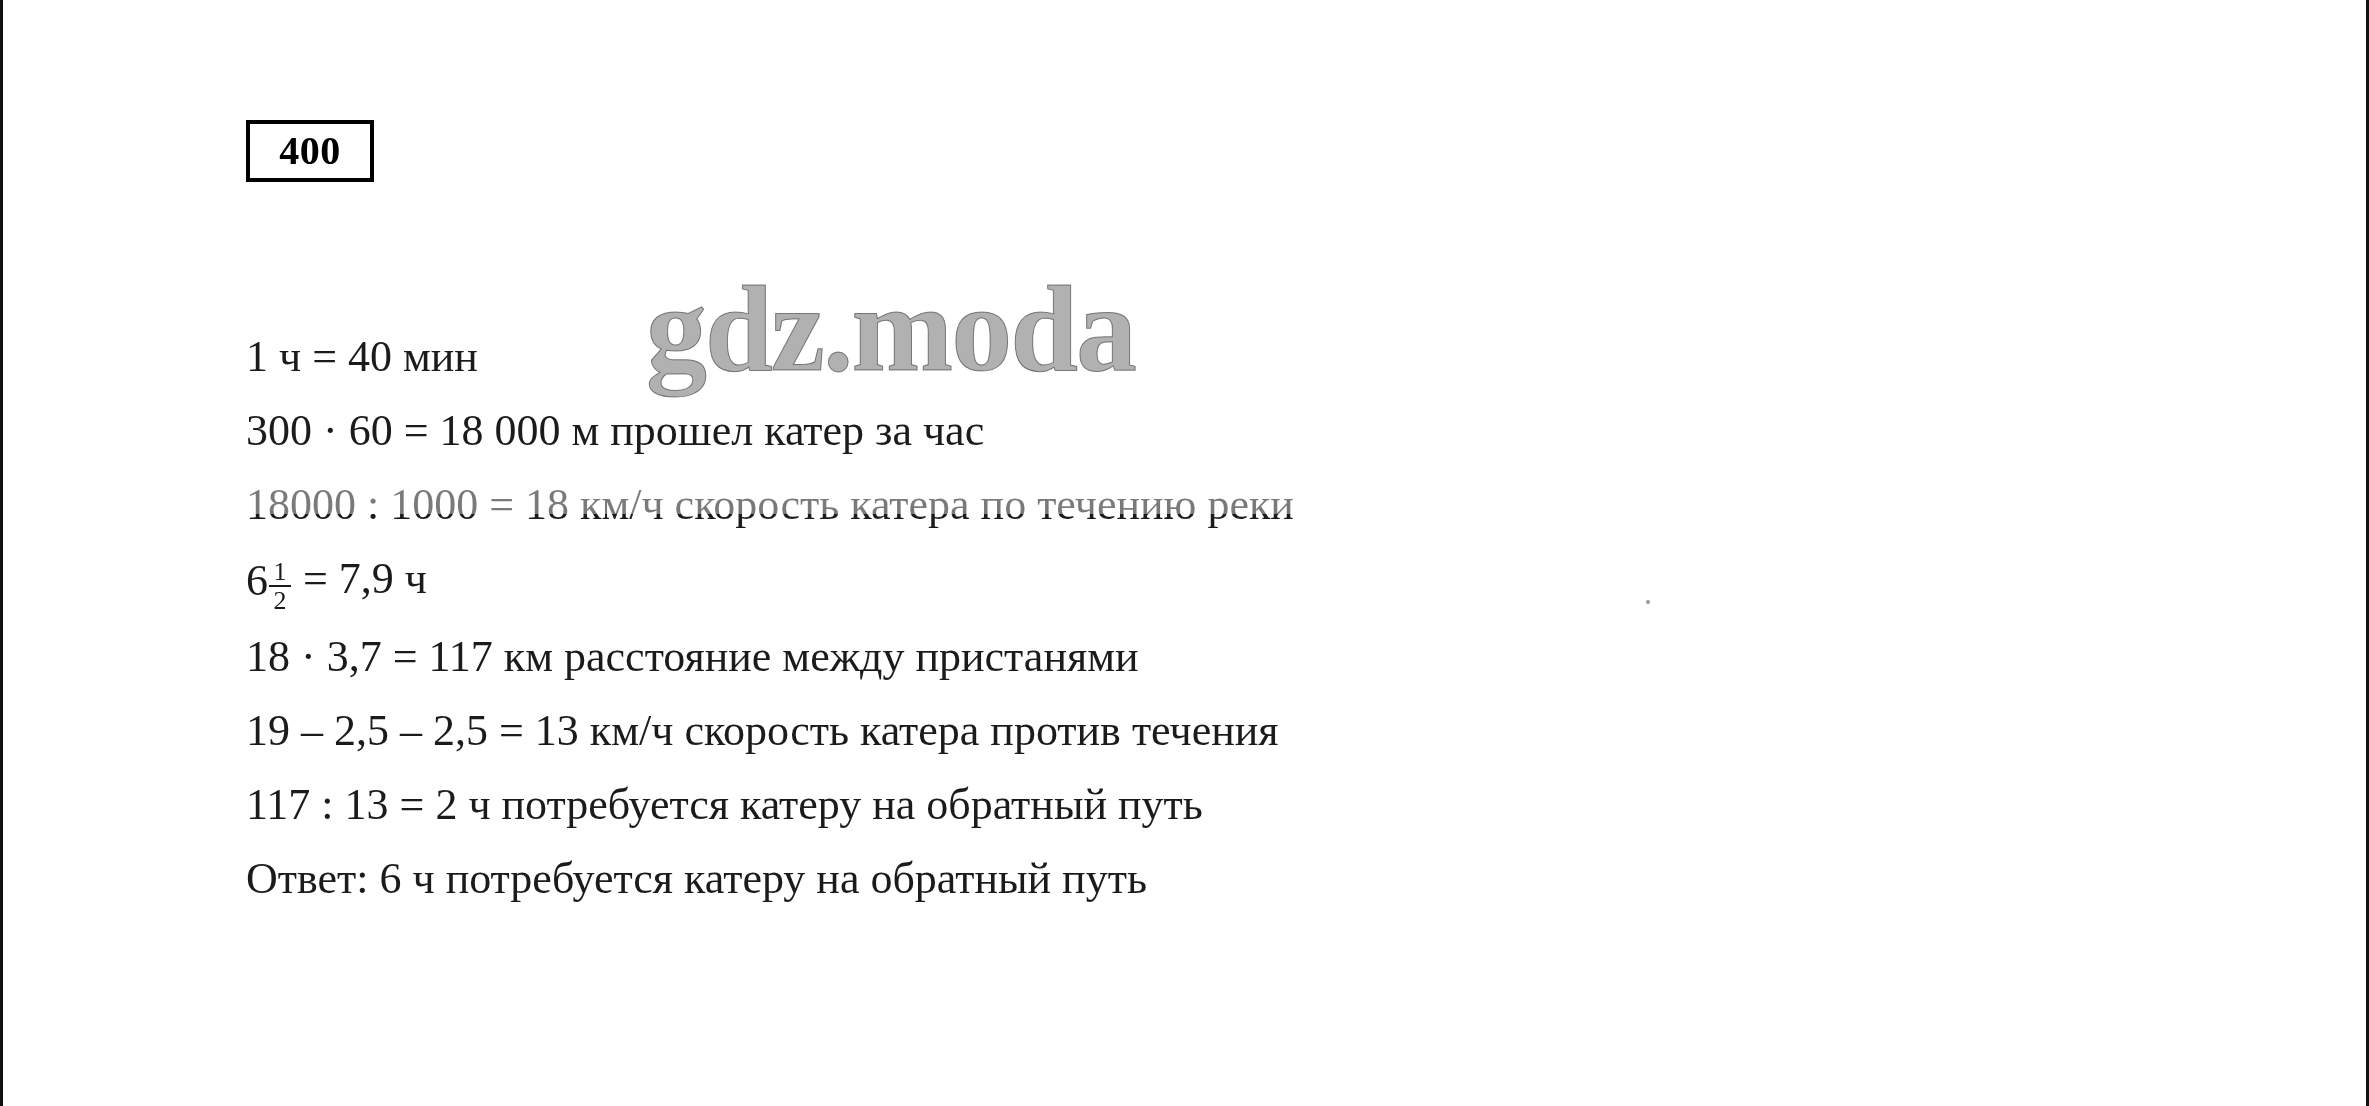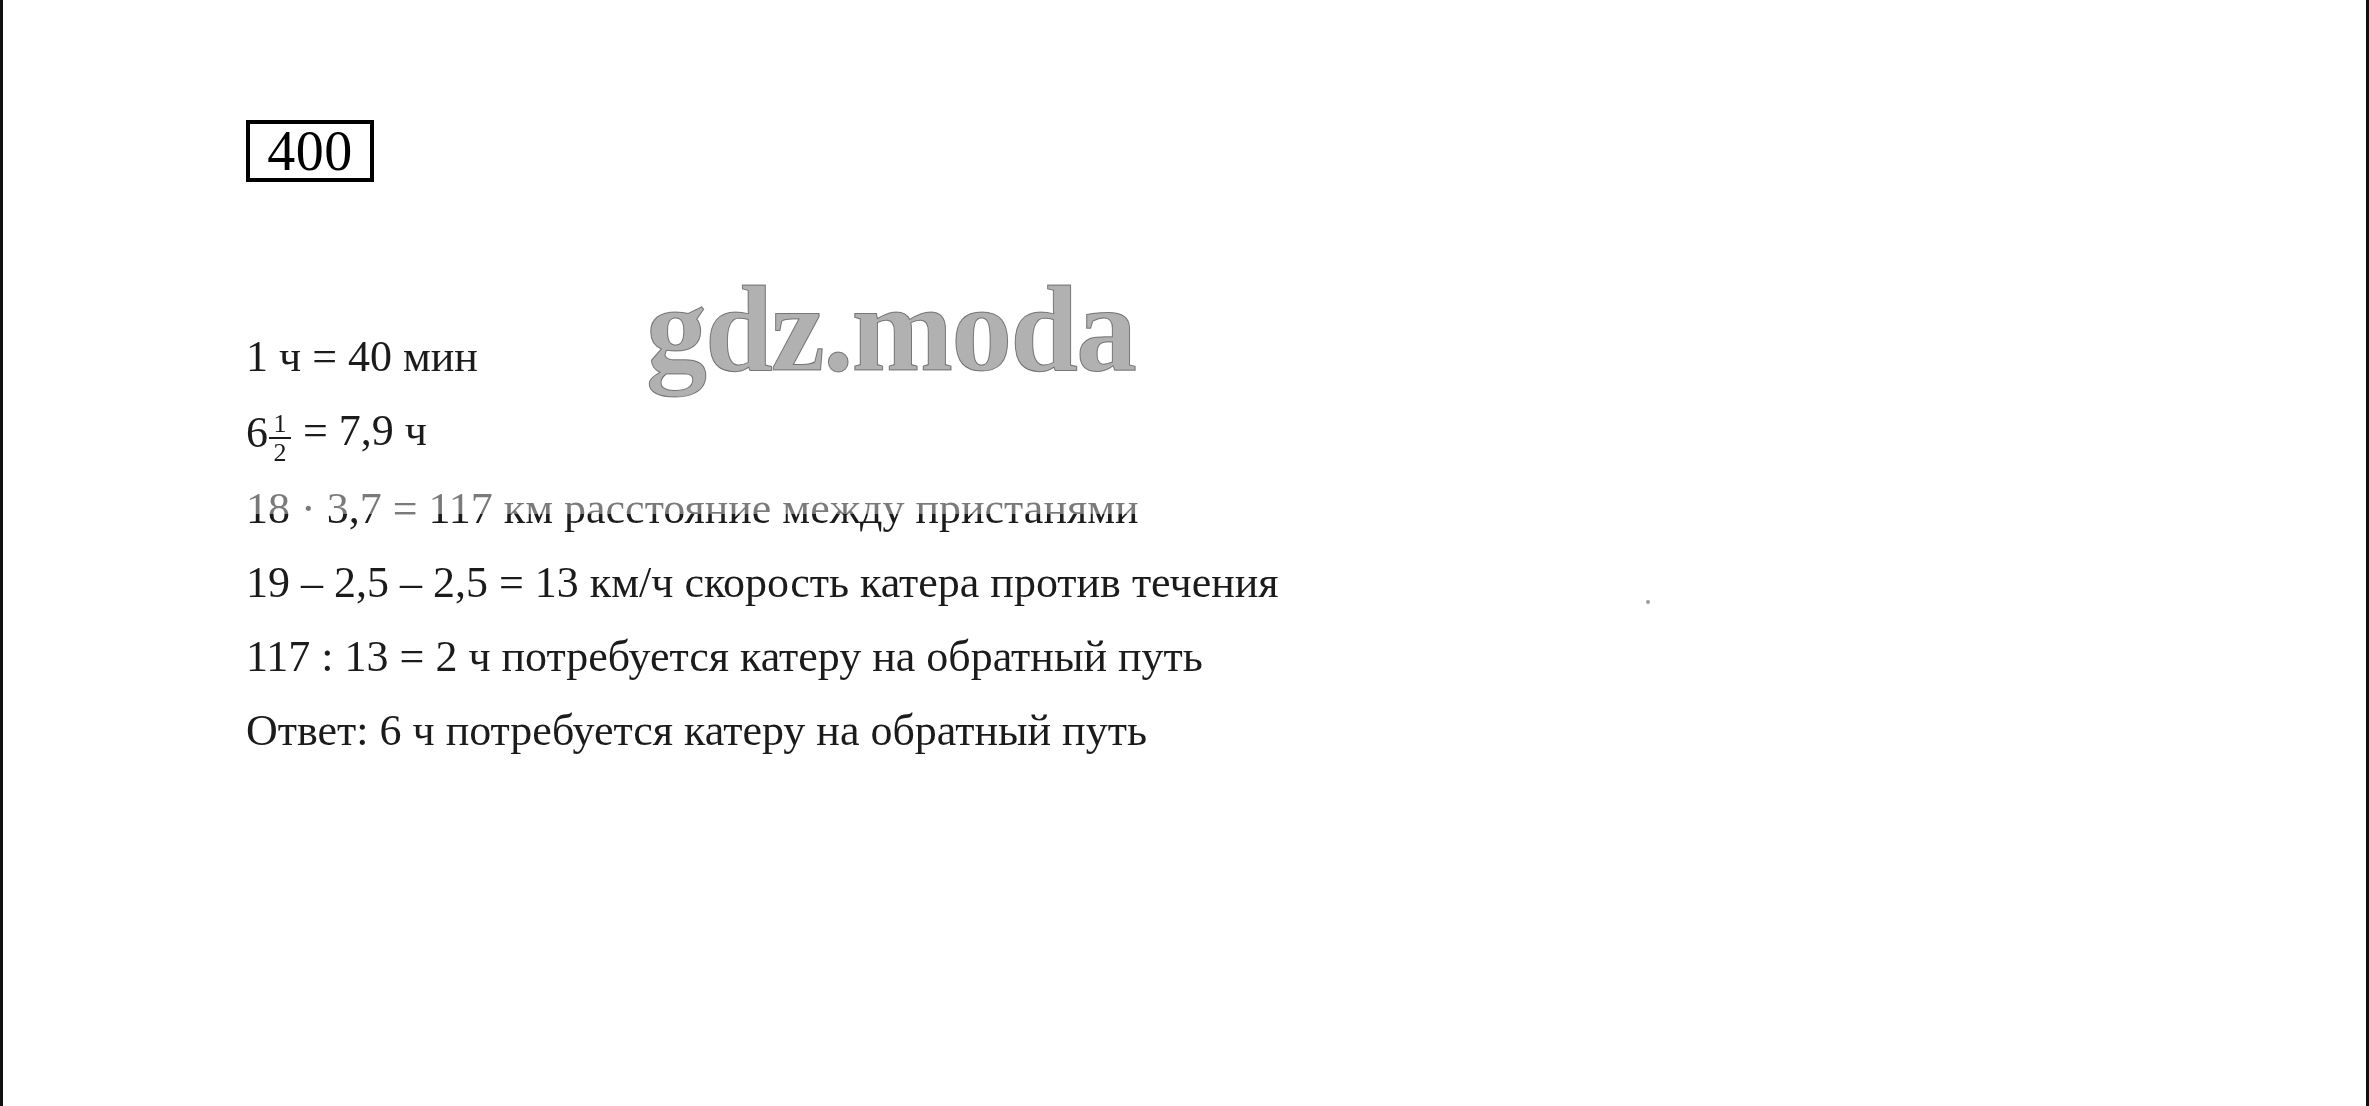--- a/index.html
+++ b/index.html
@@ -36,22 +36,22 @@
     width: 128px;
     height: 62px;
     border: 4px solid #000000;
     box-sizing: border-box;
     display: flex;
     align-items: center;
     justify-content: center;
   }
   .task-number-box .num {
     font-family: "Liberation Serif", serif;
-    font-weight: normal;
-    font-size: 56px;
+    font-weight: bold;
+    font-size: 40px;
     line-height: 1;
     letter-spacing: 0.5px;
     color: #000000;
   }
 
   
   .solution {
     position: absolute;
     left: 246px;
     top: 320px;
@@ -144,21 +144,27 @@
 <div class="task-number-box">
   <span class="num">400</span>
 </div>
 
 <div class="solution">
 
   <div class="solution-line">
     <span class="txt">1 ч = 40 мин</span>
   </div>
 
+  <div class="solution-line">
+    <span class="txt">300 · 60 = 18 000 м прошел катер за час</span>
+  </div>
 
+  <div class="solution-line">
+    <span class="txt">18000 : 1000 = 18 км/ч скорость катера по течению реки</span>
+  </div>
 
   <div class="solution-line">
     <span class="mixed-number">
       <span class="whole">6</span><span class="frac">
           <span class="numer">1</span>
           <span class="bar"></span>
           <span class="denom">2</span>
         </span>
     </span>
     <span class="txt">= 7,9 ч</span>

